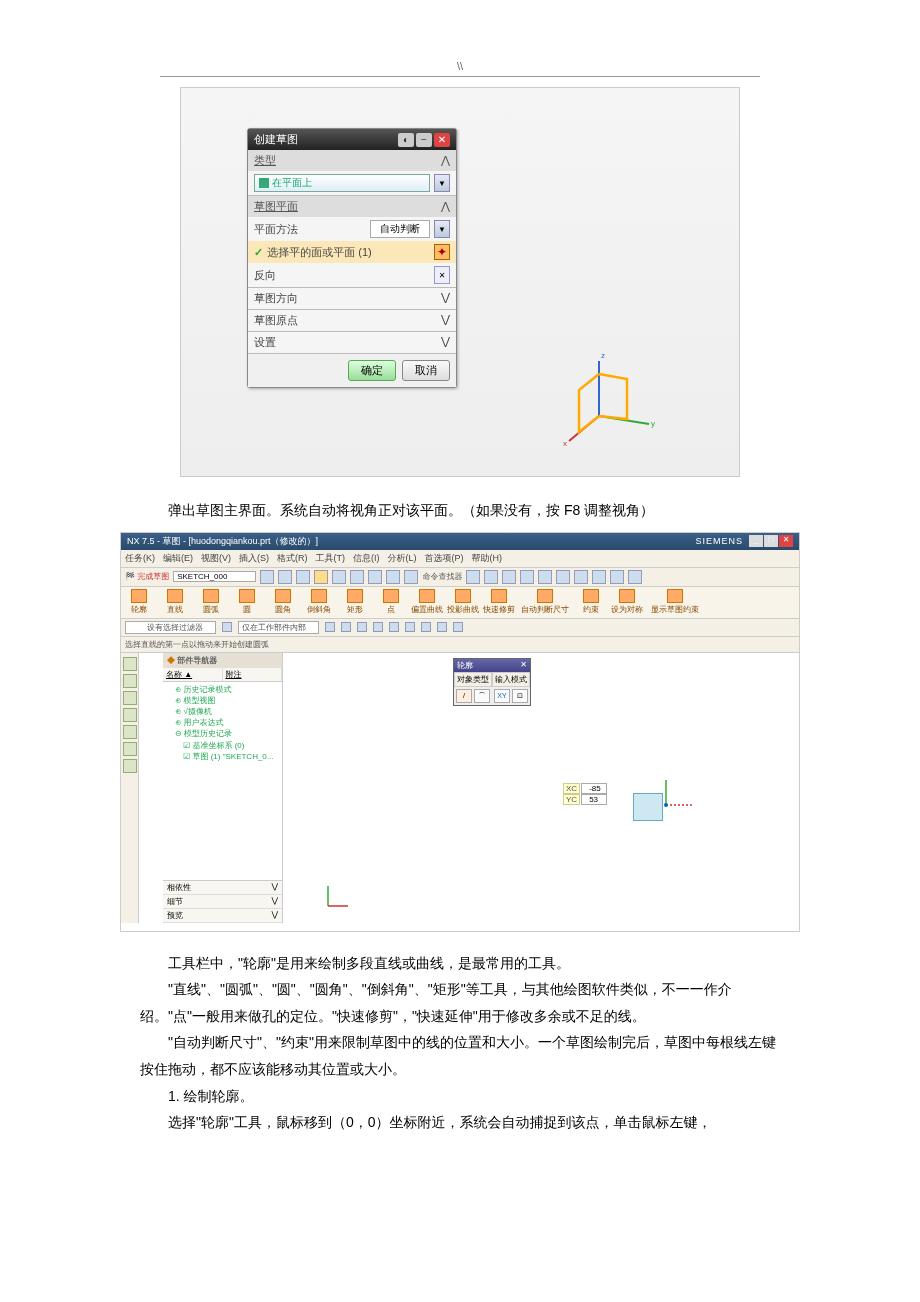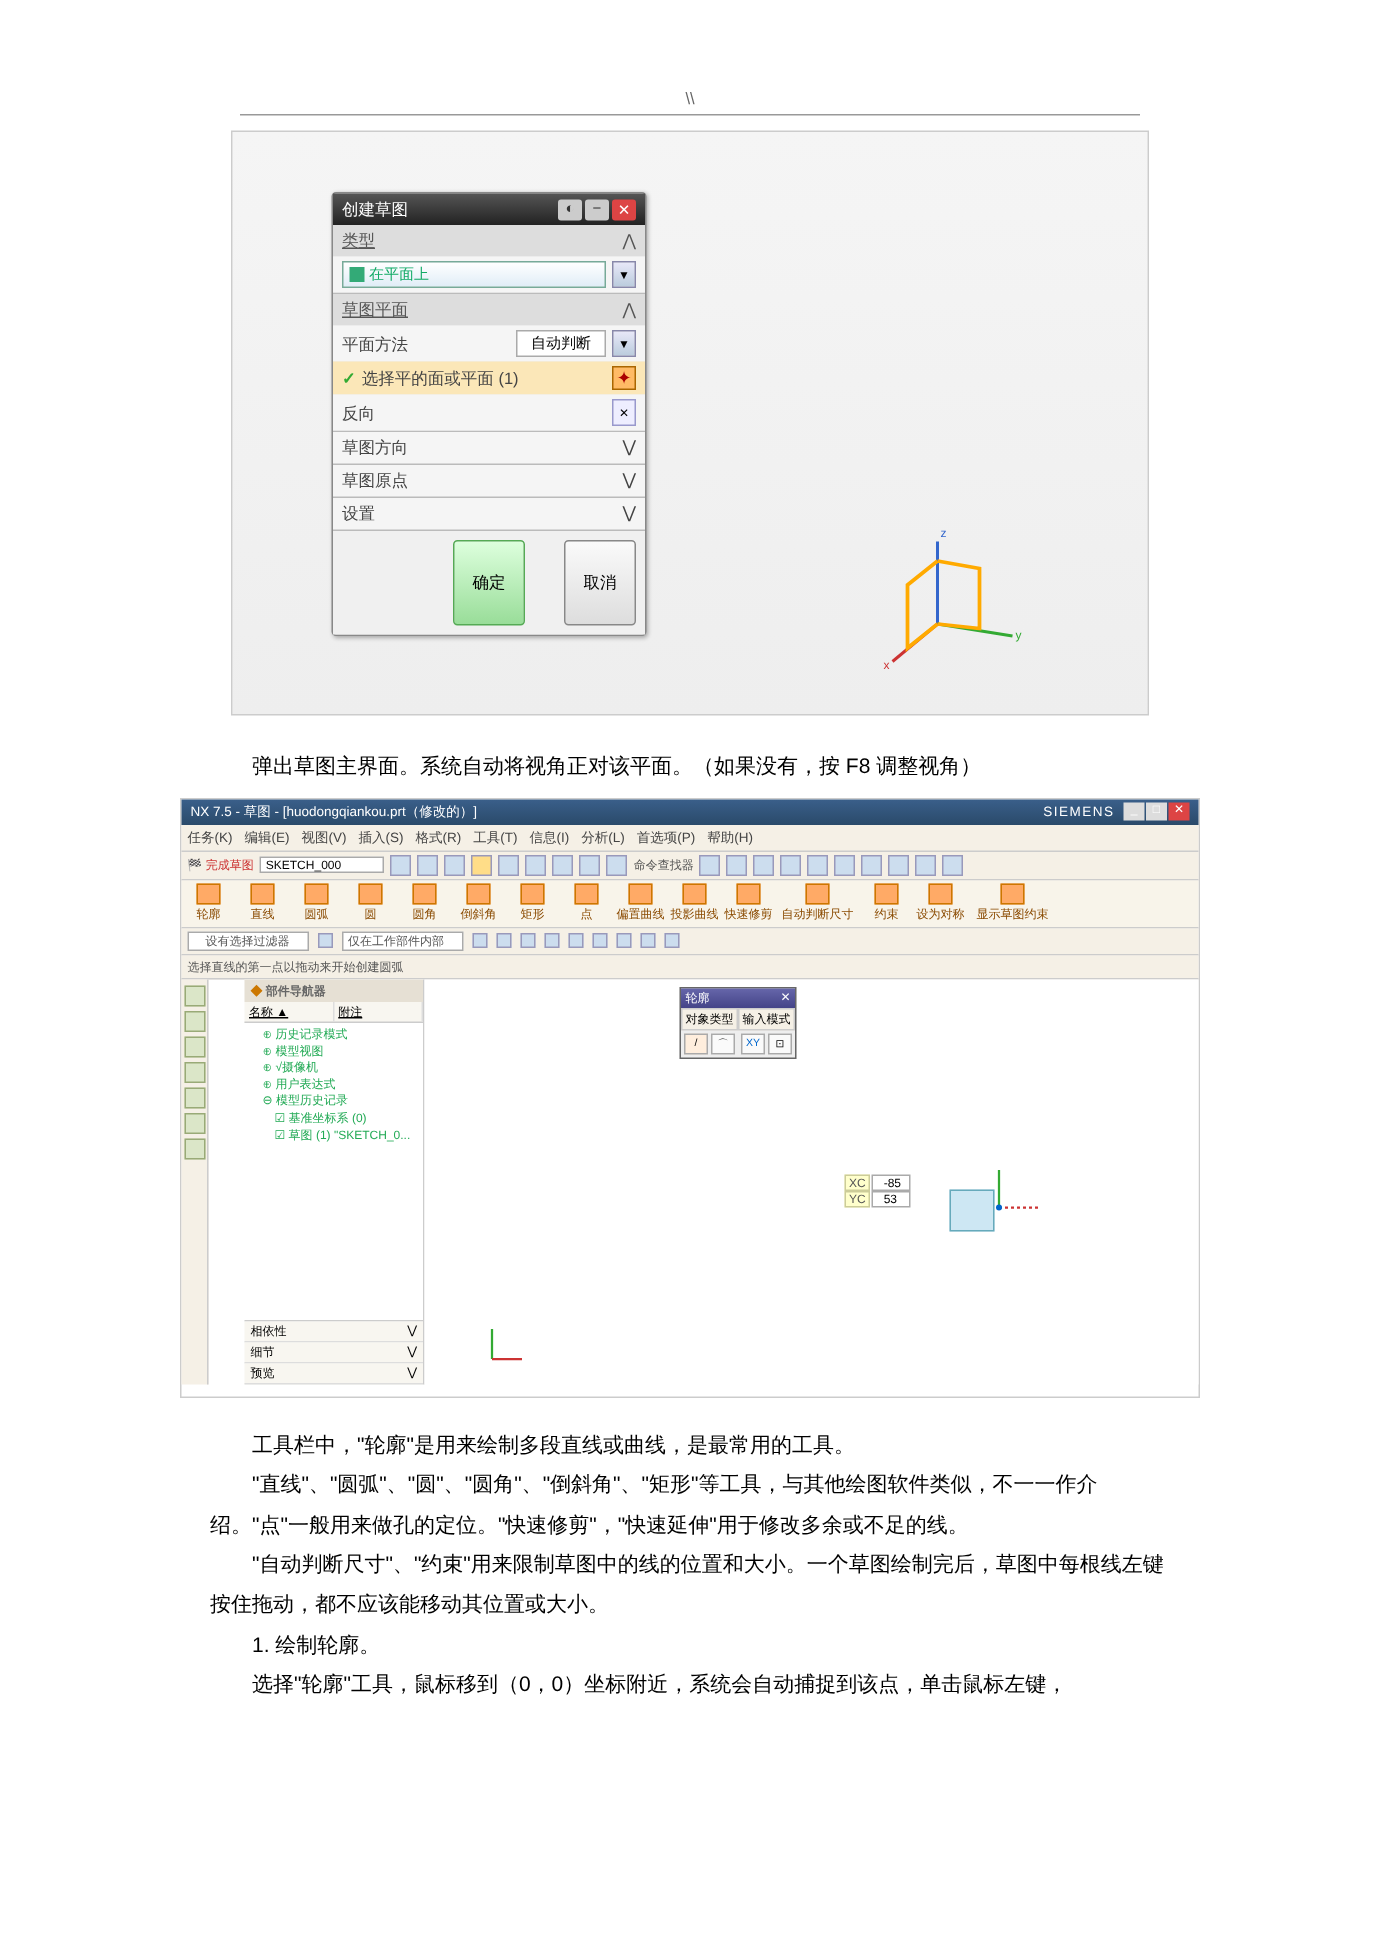--- a/index.html
+++ b/index.html
@@ -1,40 +1,40 @@
 <!DOCTYPE html>
 <html><head>
 <meta charset="utf-8">
 <style>
   * { box-sizing: border-box; margin: 0; padding: 0; }
   body { width: 920px; height: 1302px; background: #fff; font-family: "Microsoft YaHei", SimSun, sans-serif; font-size: 14px; color: #000; position: relative; }
   .page-header { text-align: center; font-size: 11px; color: #666; padding-top: 60px; border-bottom: 1px solid #999; width: 600px; margin: 0 auto 10px; padding-bottom: 4px; }
   
   
-  .shot1 { width: 612px; height: 390px; margin: 10px auto 20px; background: linear-gradient(#f5f5f5,#eee); position: relative; border: 1px solid #ccc; }
+  .shot1 { width: 560px; height: 390px; margin: 10px auto 20px; background: linear-gradient(#f5f5f5,#eee); position: relative; border: 1px solid #ccc; }
   .dialog { position: absolute; left: 66px; top: 40px; width: 210px; background: #e8e8e8; border: 1px solid #888; border-radius: 3px; font-size: 11px; box-shadow: 1px 1px 3px rgba(0,0,0,.3); }
   .dlg-title { background: linear-gradient(#555,#222); color: #fff; padding: 3px 6px; display: flex; align-items: center; justify-content: space-between; }
   .dlg-title-text { font-size: 11px; }
   .dlg-title-btns { display: flex; gap: 2px; }
   .dlg-tbtn { width: 16px; height: 14px; background: #ccc; border-radius: 2px; display: flex; align-items: center; justify-content: center; font-size: 10px; color:#333; }
   .dlg-tbtn.close { background: #d44; color: #fff; }
   .dlg-sec { border-bottom: 1px solid #bbb; }
   .dlg-sec-head { background: #ddd; padding: 3px 6px; display: flex; justify-content: space-between; align-items: center; color: #555; text-decoration: underline; }
   .dlg-row { padding: 3px 6px; display: flex; align-items: center; gap: 4px; background: #f5f5f5; }
   .combo { flex: 1; background: linear-gradient(#fff,#e0edf7); border: 1px solid #7a9; height: 18px; display: flex; align-items: center; padding: 0 4px; font-size: 10px; color: #1a6; }
   .combo-ico { width: 10px; height: 10px; background: #3a7; display: inline-block; margin-right: 3px; }
   .dd-btn { width: 16px; height: 18px; background: linear-gradient(#e8e8f8,#bcd); border: 1px solid #88a; display: flex; align-items: center; justify-content: center; font-size: 8px; }
   .dlg-label { flex: 1; color: #444; }
   .sel-txt { width: 60px; font-size: 10px; text-align: center; border: 1px solid #aaa; background: #fff; padding: 1px; }
   .pick-row { background: #fbe7b8; }
   .pick-check { color: #3a3; font-weight: bold; }
   .pick-btn { width: 16px; height: 16px; background: #fb6; border: 1px solid #a60; display: flex; align-items: center; justify-content: center; color: #a00; font-size: 12px; }
   .dlg-collapse { padding: 3px 6px; background: #f5f5f5; display: flex; justify-content: space-between; color: #444; border-bottom: 1px solid #bbb; cursor: pointer; }
   .dlg-buttons { padding: 6px; display: flex; justify-content: flex-end; gap: 6px; background: #f0f0f0; }
-  .btn { padding: 20px 12px; border: 1px solid #888; border-radius: 3px; background: linear-gradient(#fafafa,#ddd); font-size: 11px; cursor: pointer; margin-left: 20px; }
+  .btn { padding: 2px 12px; border: 1px solid #888; border-radius: 3px; background: linear-gradient(#fafafa,#ddd); font-size: 11px; cursor: pointer; }
   .btn.ok { background: linear-gradient(#dfd,#9d9); border-color: #5a5; }
   
   .axes3d { position: absolute; right: 80px; bottom: 30px; width: 100px; height: 100px; }
   .axes3d svg { width: 100%; height: 100%; }
   
   
   .body-text { width: 640px; margin: 0 auto; line-height: 1.9; font-size: 14px; }
   .body-text p { text-indent: 2em; margin: 0; }
   
   
@@ -269,21 +269,21 @@
     <div class="nx-tool">
         <div class="nx-tool-ico"></div>
         <span>设为对称</span>
       </div>
     <div class="nx-tool" style="width:60px">
         <div class="nx-tool-ico"></div>
         <span>显示草图约束</span>
       </div>
   </div>
   <div class="nx-filter">
-    <span style="border:1px solid #aaa;background:#fff;padding:0 12px 0 11px;">设有选择过滤器</span>
+    <span style="border:1px solid #aaa;background:#fff;padding:0 12px 0 21px;">设有选择过滤器</span>
     <span class="nx-ico" style="width:10px;height:10px;"></span>
     <span style="border:1px solid #aaa;background:#fff;padding:0 12px 0 3px;">仅在工作部件内部</span>
     <span class="nx-ico" style="width:10px;height:10px;"></span>
       <span class="nx-ico" style="width:10px;height:10px;"></span>
       <span class="nx-ico" style="width:10px;height:10px;"></span>
       <span class="nx-ico" style="width:10px;height:10px;"></span>
       <span class="nx-ico" style="width:10px;height:10px;"></span>
       <span class="nx-ico" style="width:10px;height:10px;"></span>
       <span class="nx-ico" style="width:10px;height:10px;"></span>
       <span class="nx-ico" style="width:10px;height:10px;"></span>

